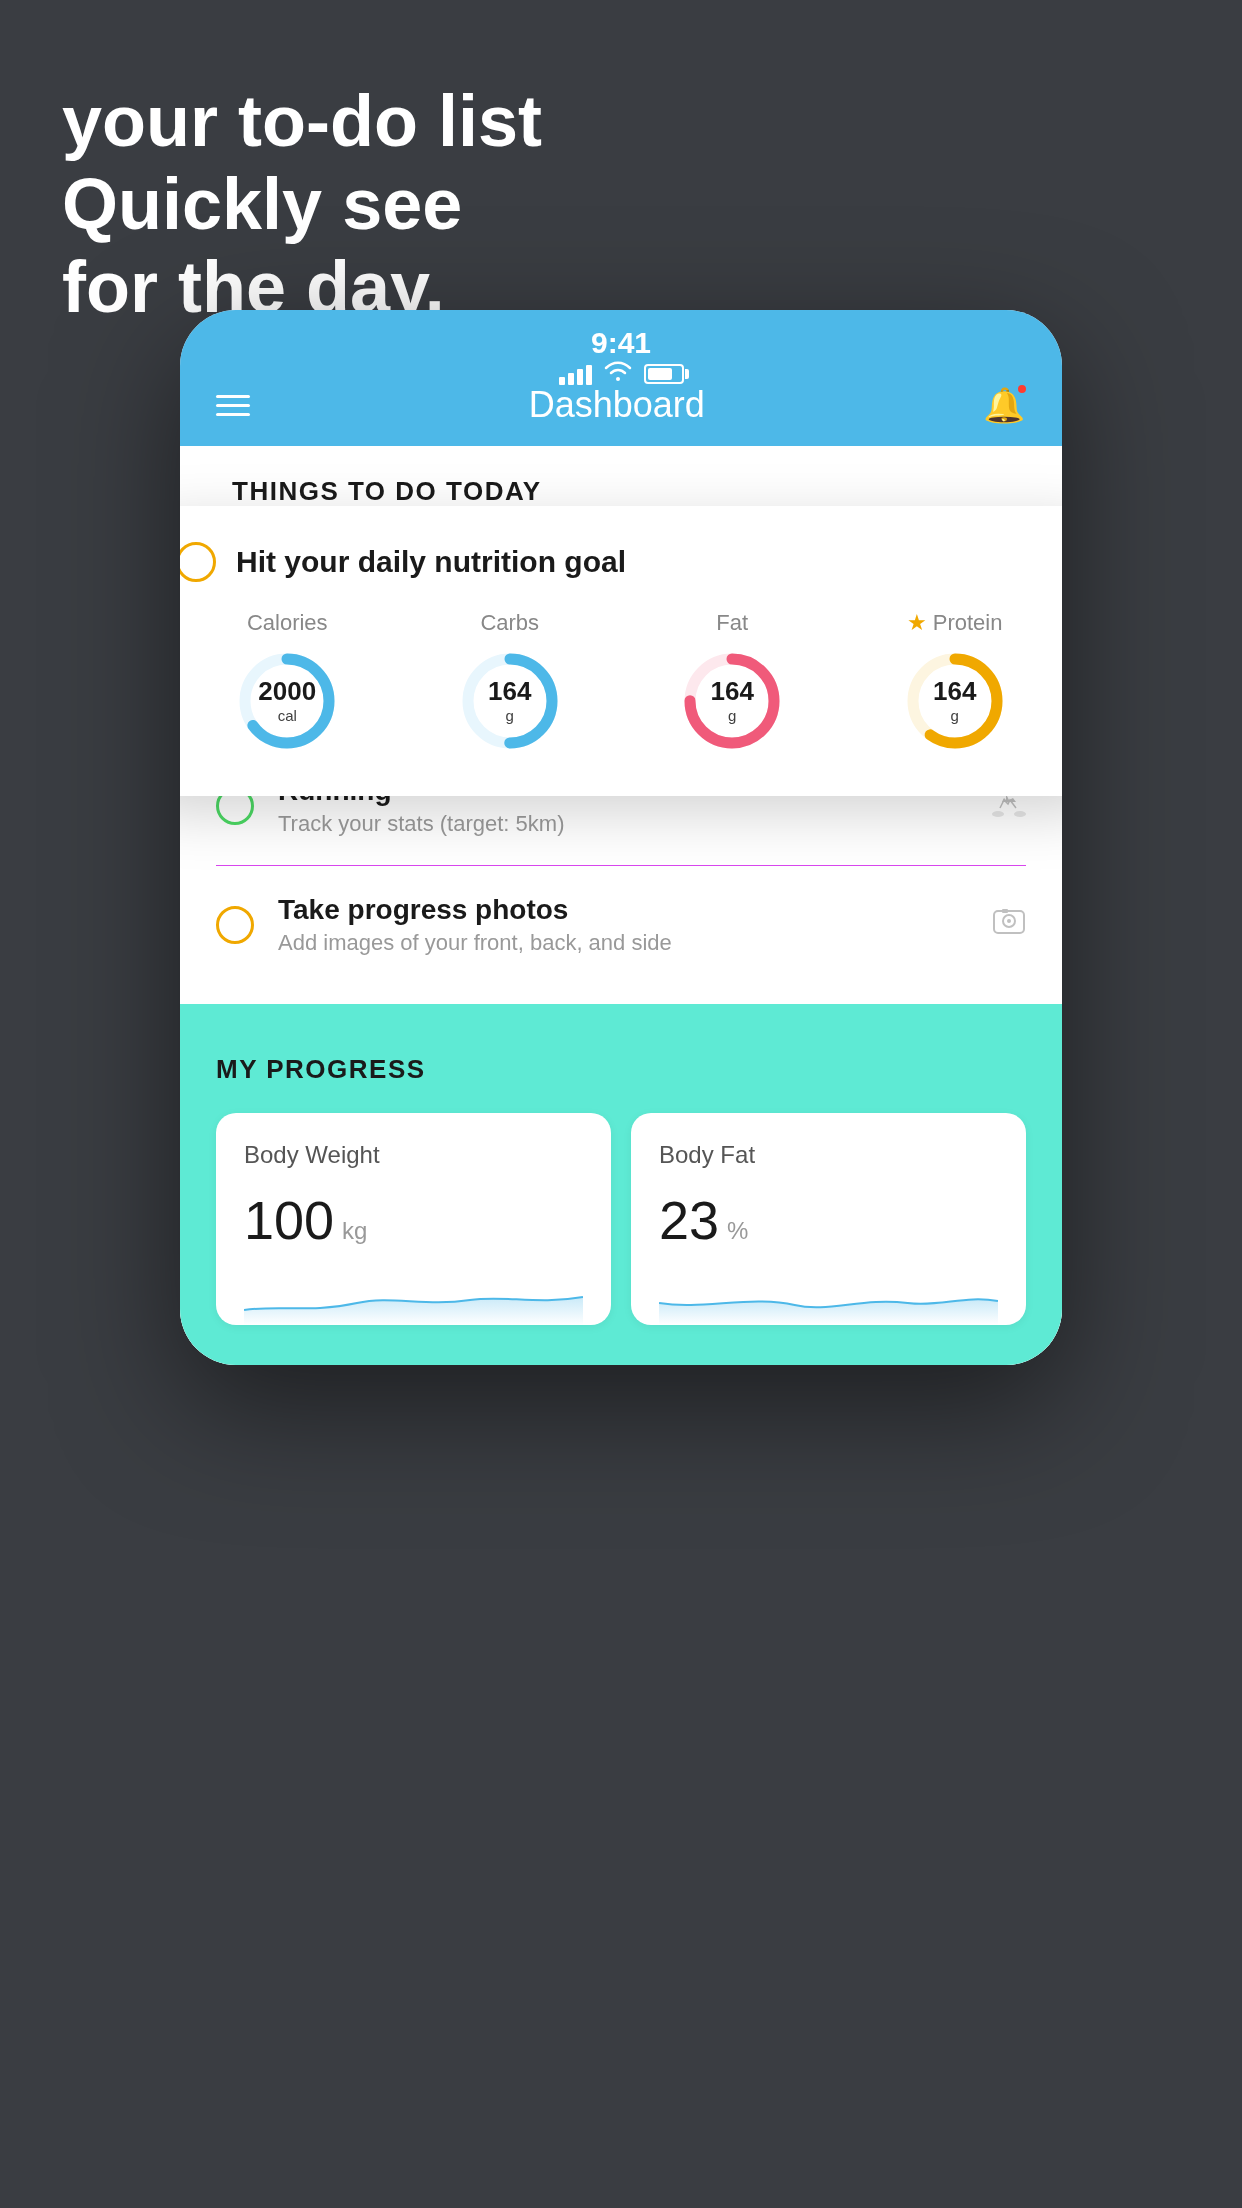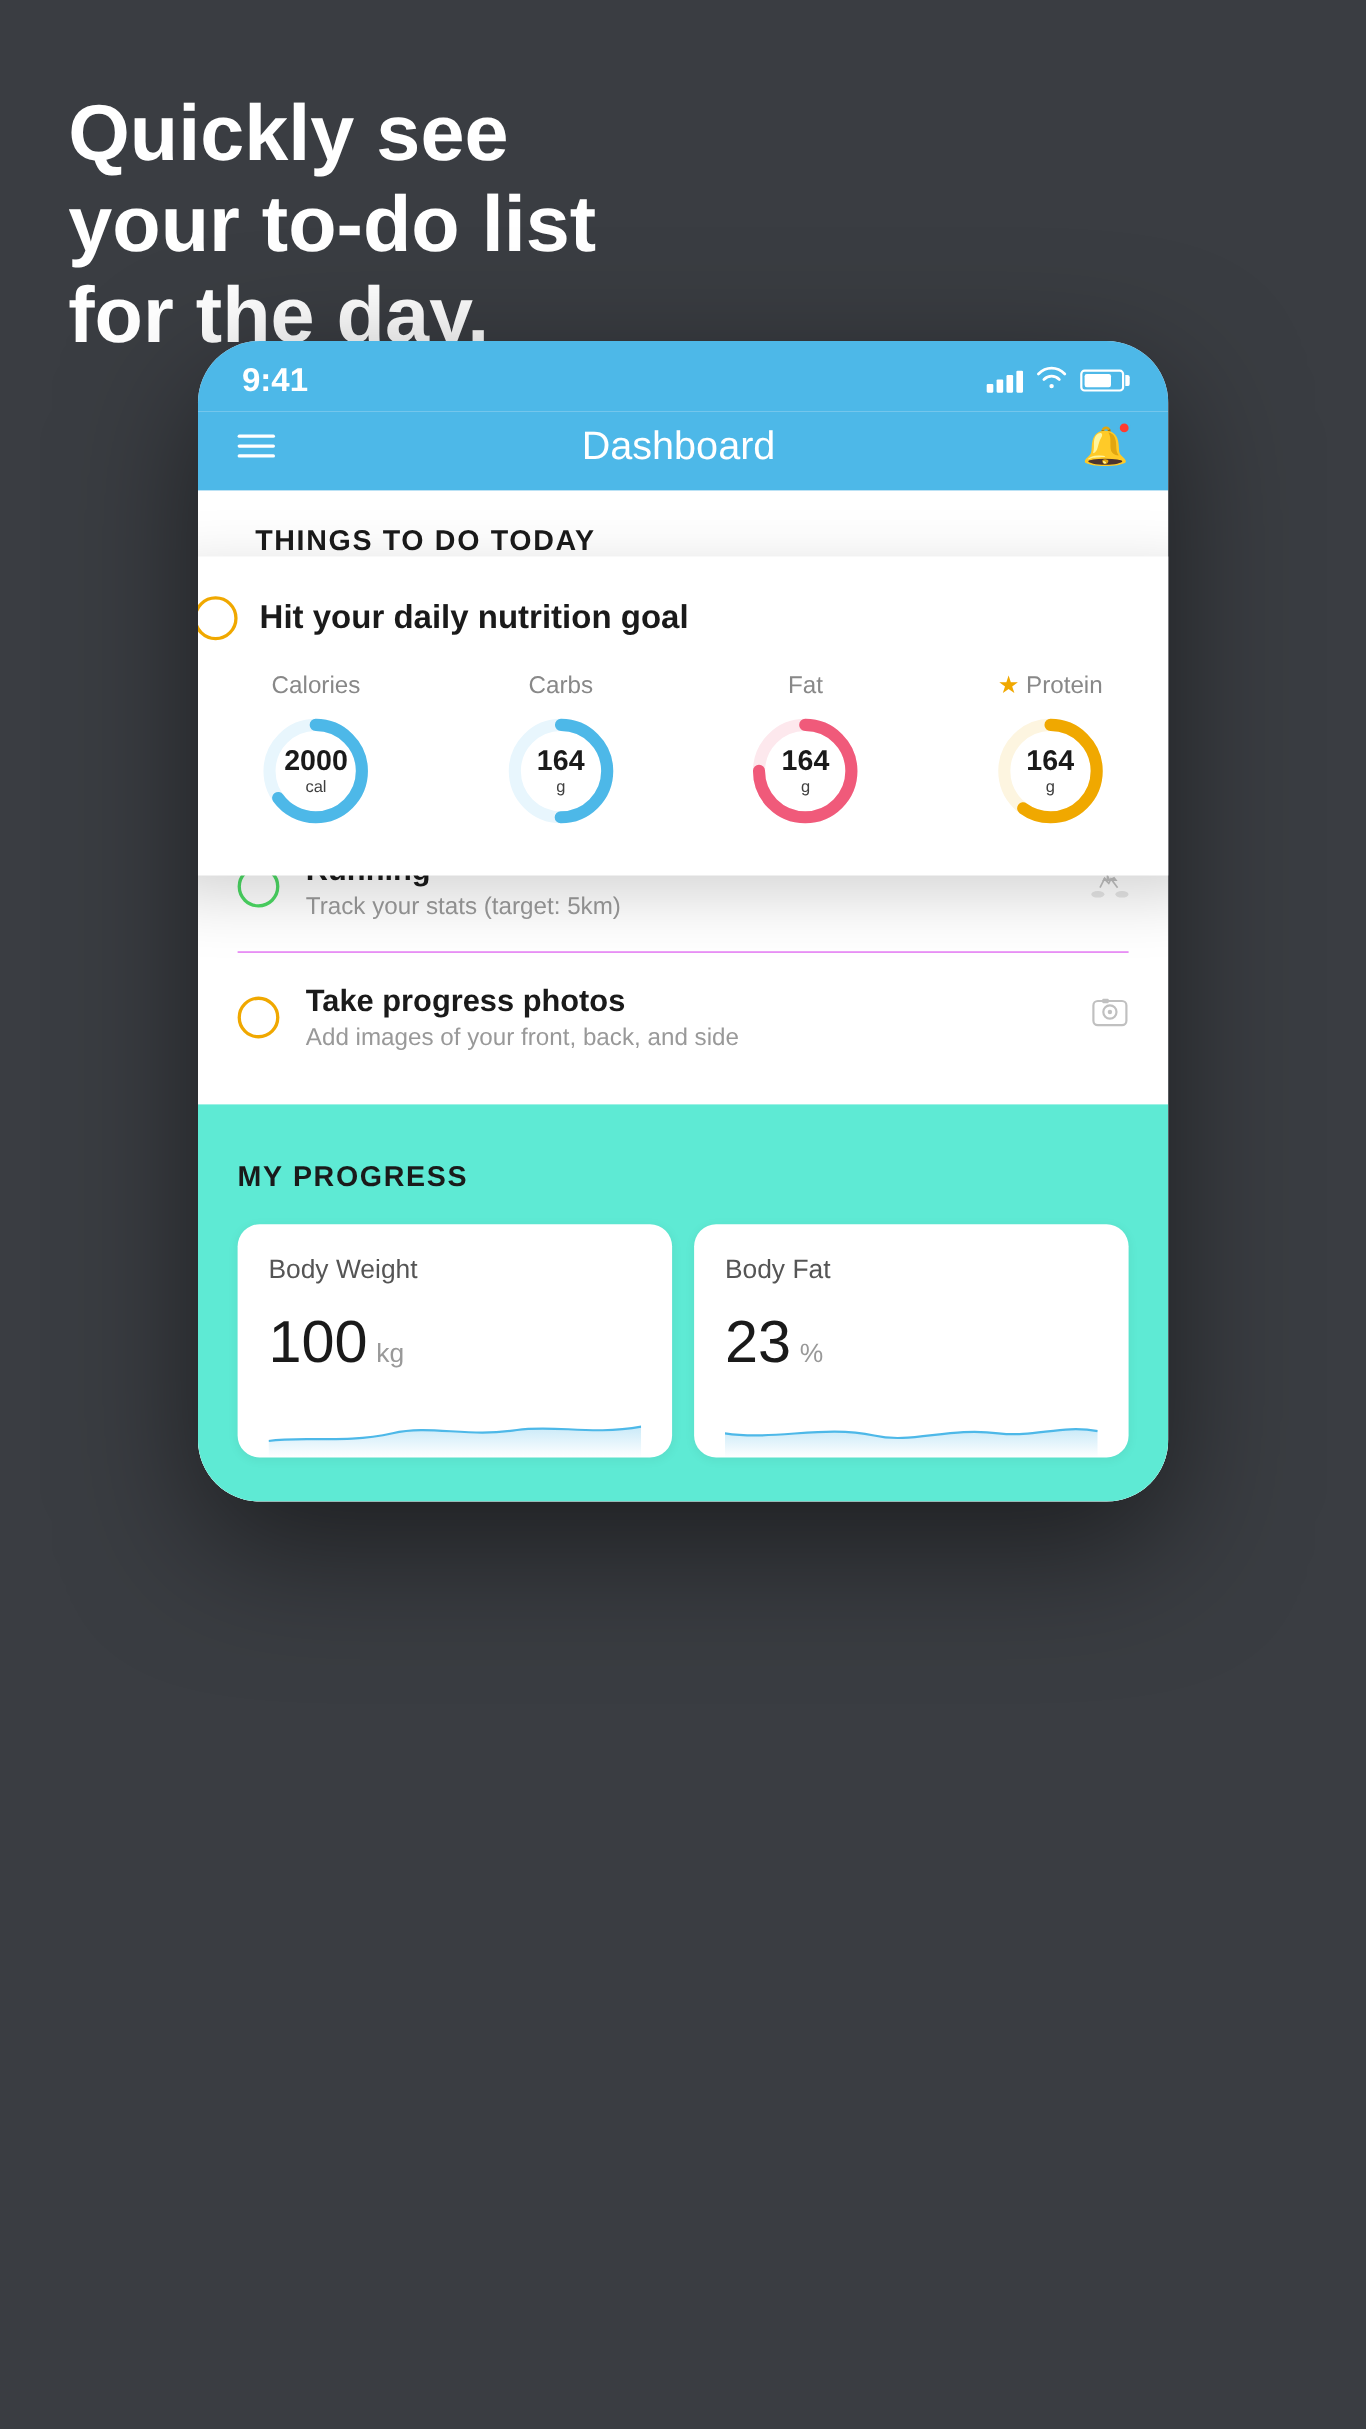--- a/index.html
+++ b/index.html
@@ -38,20 +38,21 @@
     }
 
     
     .status-bar {
       background: #4db8e8;
       display: flex;
       justify-content: space-between;
       align-items: center;
       padding: 16px 40px 8px;
       height: 64px;
+      flex-direction: column;
     }
     .status-time {
       color: #ffffff;
       font-size: 30px;
       font-weight: 600;
     }
     .status-icons {
       display: flex;
       align-items: center;
       gap: 12px;
@@ -342,22 +343,22 @@
     }
     .mini-chart svg {
       width: 100%;
       height: 50px;
     }
   </style>
 </head>
 <body>
 
 <div class="headline">
+  <div>your to-do list</div>
   <div>Quickly see</div>
-  <div>your to-do list</div>
   <div>for the day.</div>
 </div>
 
 <div class="phone">
 
   <div class="status-bar">
     <span class="status-time">9:41</span>
     <div class="status-icons">
       <div class="signal-bars">
         <div class="signal-bar" style="height:8px;"></div>

